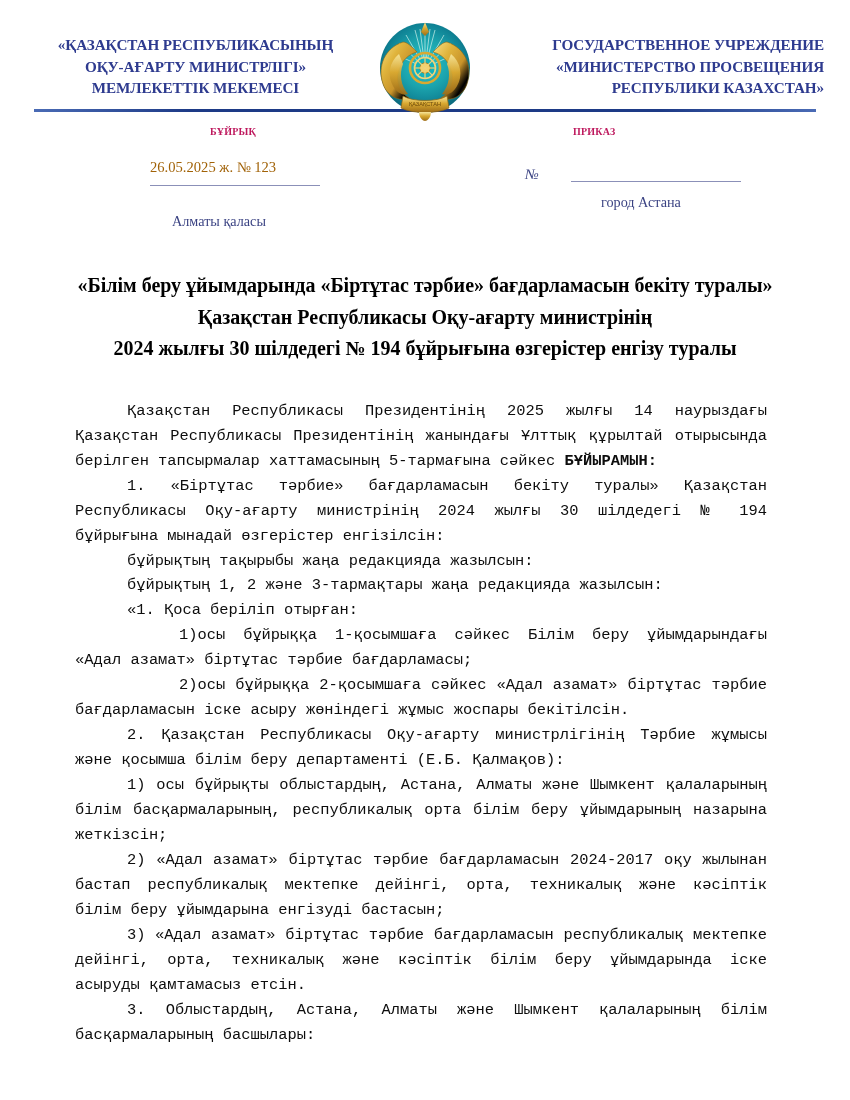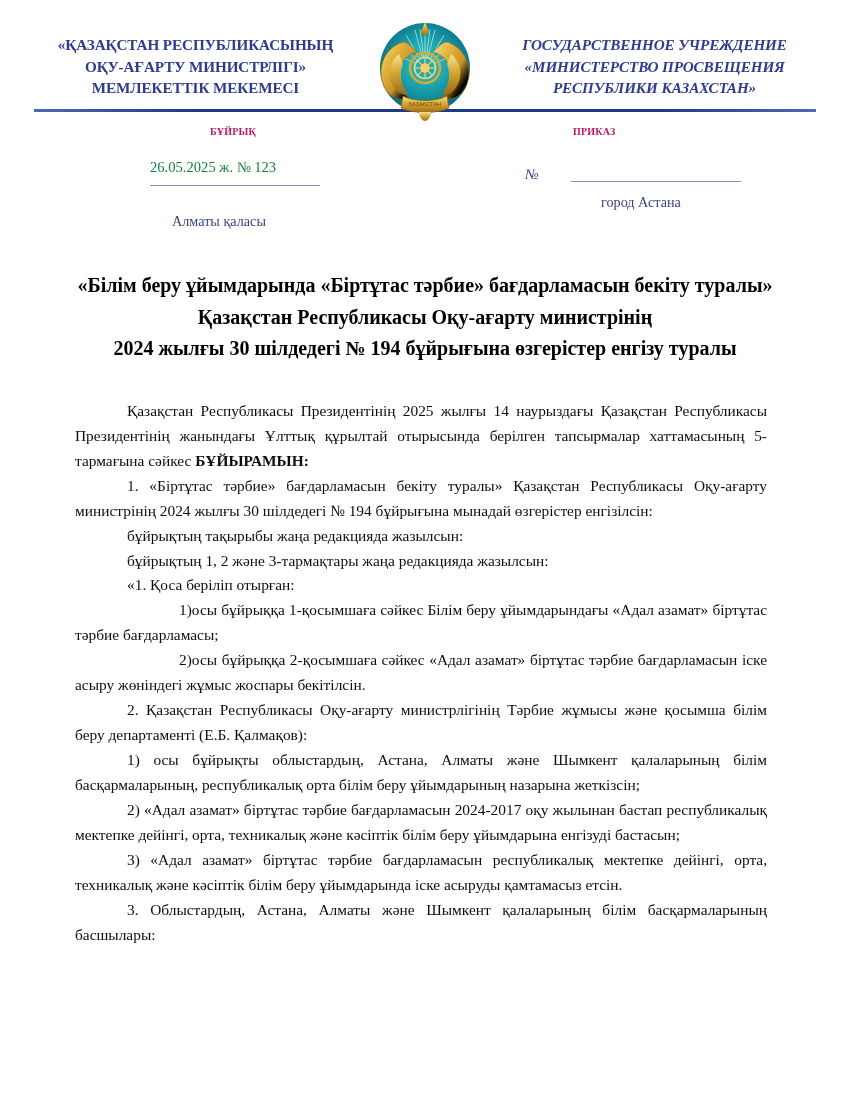--- a/index.html
+++ b/index.html
@@ -44,24 +44,23 @@
     font-size: 15.2px;
     line-height: 1.43;
     letter-spacing: -0.1px;
   }
   .lh-col.kaz {
     text-align: center;
     padding-right: 4px;
     padding-top: 16px;
   }
   .lh-col.rus {
-    text-align: center;
+    text-align: right;
     padding-left: 4px;
     padding-top: 16px;
-    font-style: italic;
   }
   .lh-emblem {
     flex: 0 0 112px;
     width: 112px;
     height: 112px;
     position: relative;
     margin-top: -4px;
   }
   .divider {
     position: absolute;
@@ -98,21 +97,21 @@
   .ob-title.left  { margin-left: 60px; }
   .ob-title.right { margin-left: 48px; }
 
   .ob-datewrap {
     margin-top: 22px;
     height: 42px;
     position: relative;
   }
   .ob-date {
     font-size: 14.6px;
-    color: #15803d;
+    color: #a16207;
     white-space: nowrap;
   }
   .ob-rule {
     margin-top: 9px;
     height: 1px;
     background: #8b90b8;
   }
   .ob-rule.l { width: 170px; }
   .ob-rule.r { width: 170px; margin-left: 26px; }
 
@@ -154,20 +153,21 @@
     font-size: 15.4px;
     line-height: 1.62;
     text-align: justify;
     color: #0d0d0d;
   }
   .doc-body p {
     margin: 0 8px 0 0;
     text-indent: 52px;
     text-align: justify;
     text-justify: inter-word;
+    font-family: Liberation Mono, monospace;
   }
   .doc-body p b { font-weight: bold; }
   .hang {
     display: inline-block;
     min-width: 26px;
   }
 </style>
 </head>
 <body>
 

